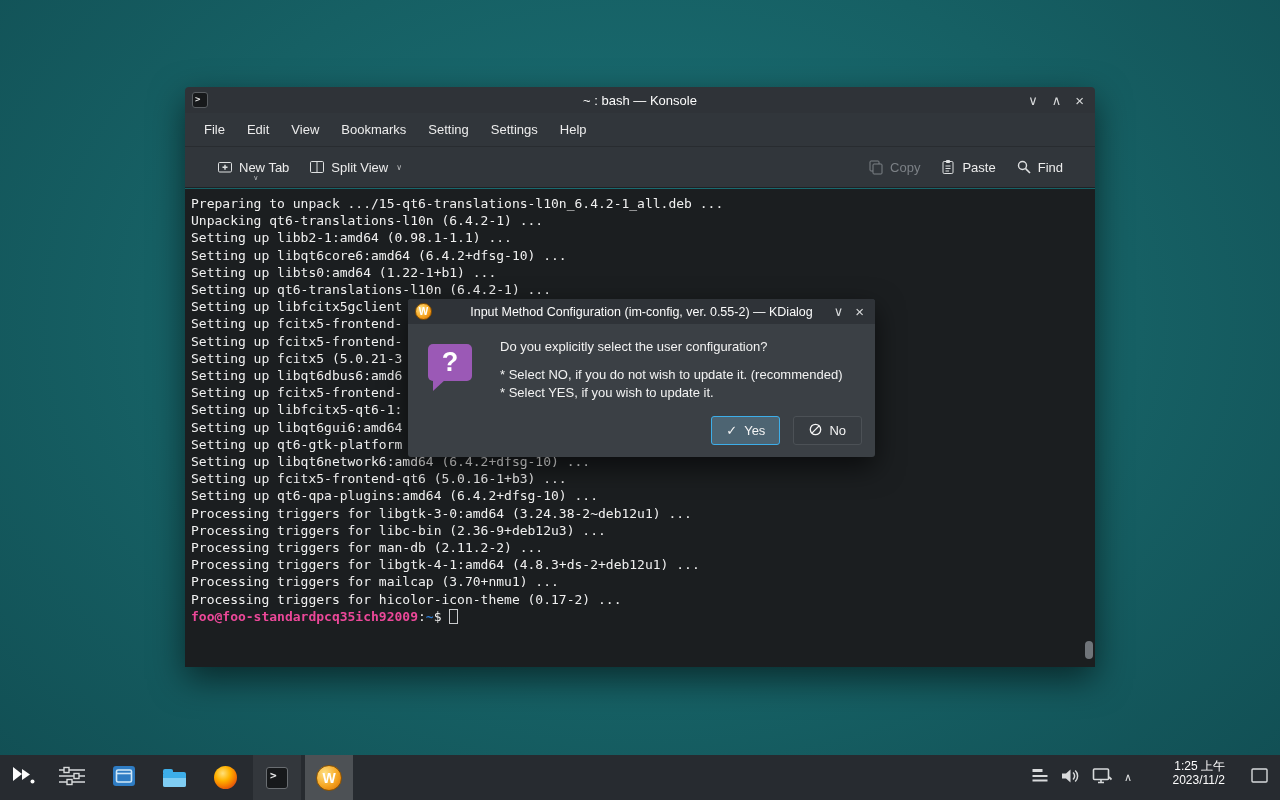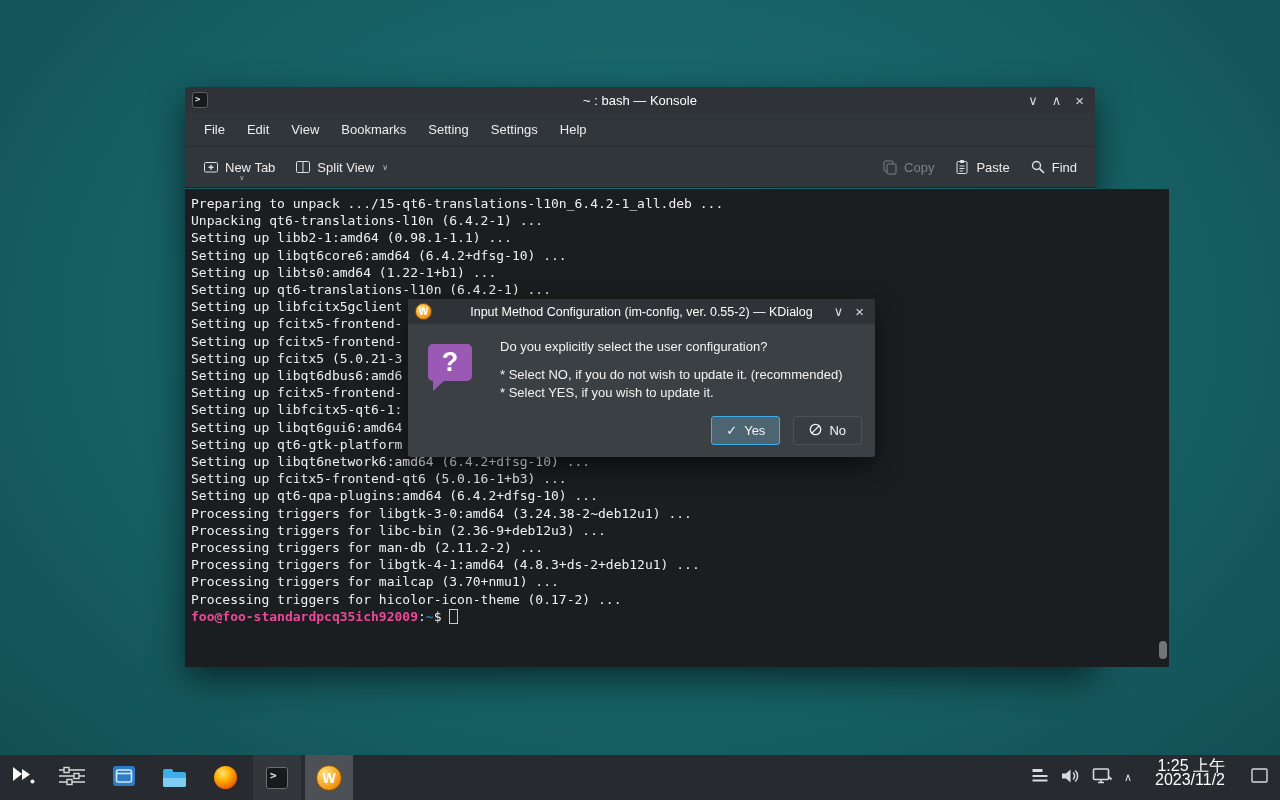--- a/index.html
+++ b/index.html
@@ -28,31 +28,31 @@
   }
 
   .menubar {
     height:34px; background:#31363b; color:#ececec; display:flex; align-items:center;
     padding-left:8px; font-size:13px; border-bottom:1px solid #282c30;
   }
   .menubar .mitem { padding:5px 11px; border-radius:3px; }
 
   .toolbar {
     height:41px; background:#31363b; display:flex; align-items:center; gap:4px;
-    padding:0 10px; border-bottom:1px solid #1f2225; color:#ececec; font-size:13px;
+    padding:0 24px; border-bottom:1px solid #1f2225; color:#ececec; font-size:13px;
   }
   .tbtn { display:flex; align-items:center; gap:6px; padding:6px 8px; border-radius:3px; position:relative; }
   .tbtn svg { display:block; }
   .tbtn .caret { font-size:8px; color:#bdbfc1; margin-left:2px; }
   .tbtn.newtab .caret-under { position:absolute; bottom:-1px; left:50%; font-size:7px; color:#bdbfc1; }
   .tbtn.disabled { color:#7c8186; }
   .tb-spacer { flex:1; }
 
   .terminal {
-    position:absolute; left:0; top:102px; bottom:0; width:984px;
+    position:absolute; left:0; top:102px; bottom:0; width:910px;
     background:#1b1e20; font-family:"DejaVu Sans Mono", monospace; font-size:13px;
     color:#f0f0f0; padding:6px 14px 6px 6px; line-height:17.2px; overflow:hidden;
   }
   .tline { white-space:pre; }
   .promptline { white-space:pre; display:flex; align-items:center; }
   .p-user { color:#ec4899; font-weight:bold; }
   .p-path { color:#2d7bd0; font-weight:bold; }
   .cursor { display:inline-block; width:9px; height:15px; border:1px solid #c9cbcd; margin-left:8px; }
 
   .scrollbar { position:absolute; right:2px; top:4px; bottom:4px; width:8px; }
@@ -109,21 +109,21 @@
     color:#e8e8e8; font-size:11px; font-weight:bold; padding:1px 0 0 3px;
     font-family:"DejaVu Sans Mono", monospace;
   }
   .kdialog-task-logo {
     width:26px; height:26px; border-radius:50%;
     background: radial-gradient(circle at 32% 30%, #ffe082, #f6a623 55%, #d96a00 100%);
     color:#fff; font-weight:bold; font-size:14px; display:flex; align-items:center; justify-content:center;
     border:1px solid #8a5200;
   }
   .tray-caret { color:#dfe1e2; font-size:11px; }
-  .clock { position:absolute; right:55px; top:0; height:36px; display:flex; flex-direction:column; justify-content:center; align-items:flex-end; color:#fcfcfc; font-size:16px; line-height:14px; }
+  .clock { position:absolute; right:55px; top:0; height:36px; display:flex; flex-direction:column; justify-content:center; align-items:flex-end; color:#fcfcfc; font-size:12px; line-height:14px; }
   .show-desktop { position:absolute; right:12px; top:0; height:45px; display:flex; align-items:center; }
 </style>
 </head>
 <body>
 
 <div class="desktop">
 
   <div class="window konsole">
     <div class="titlebar">
       <span class="win-icon">

